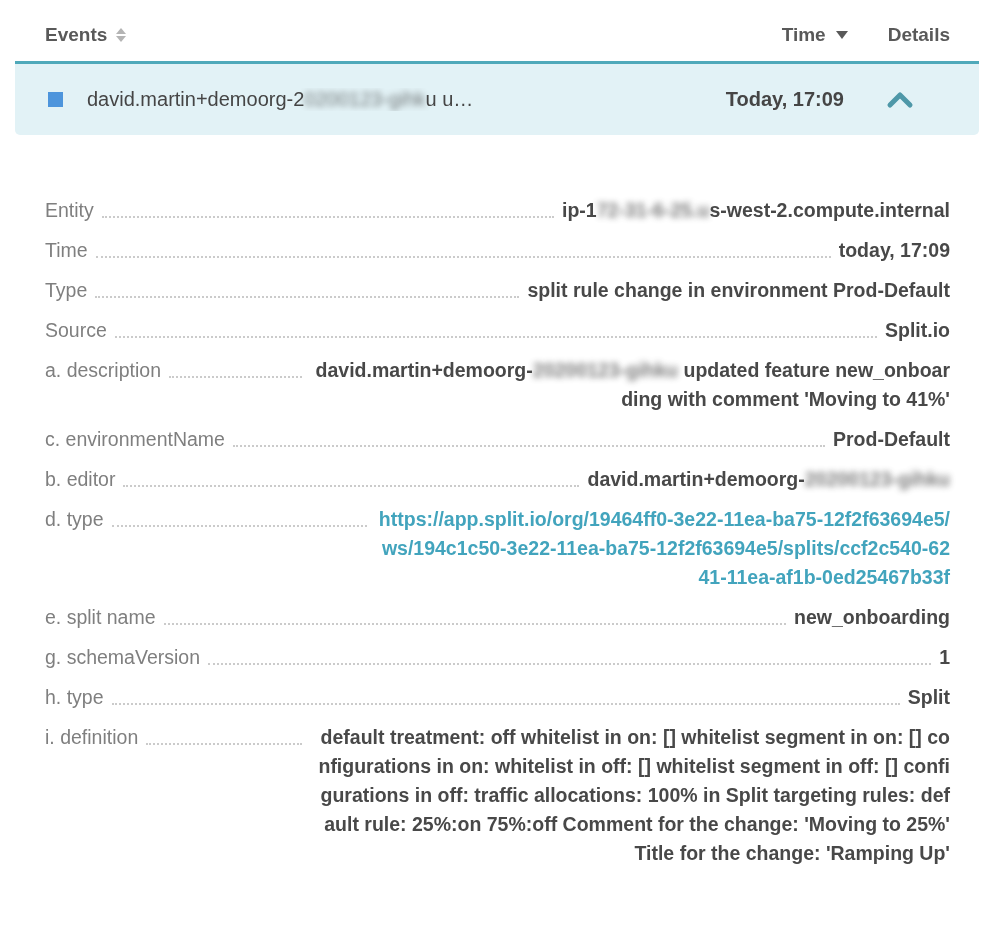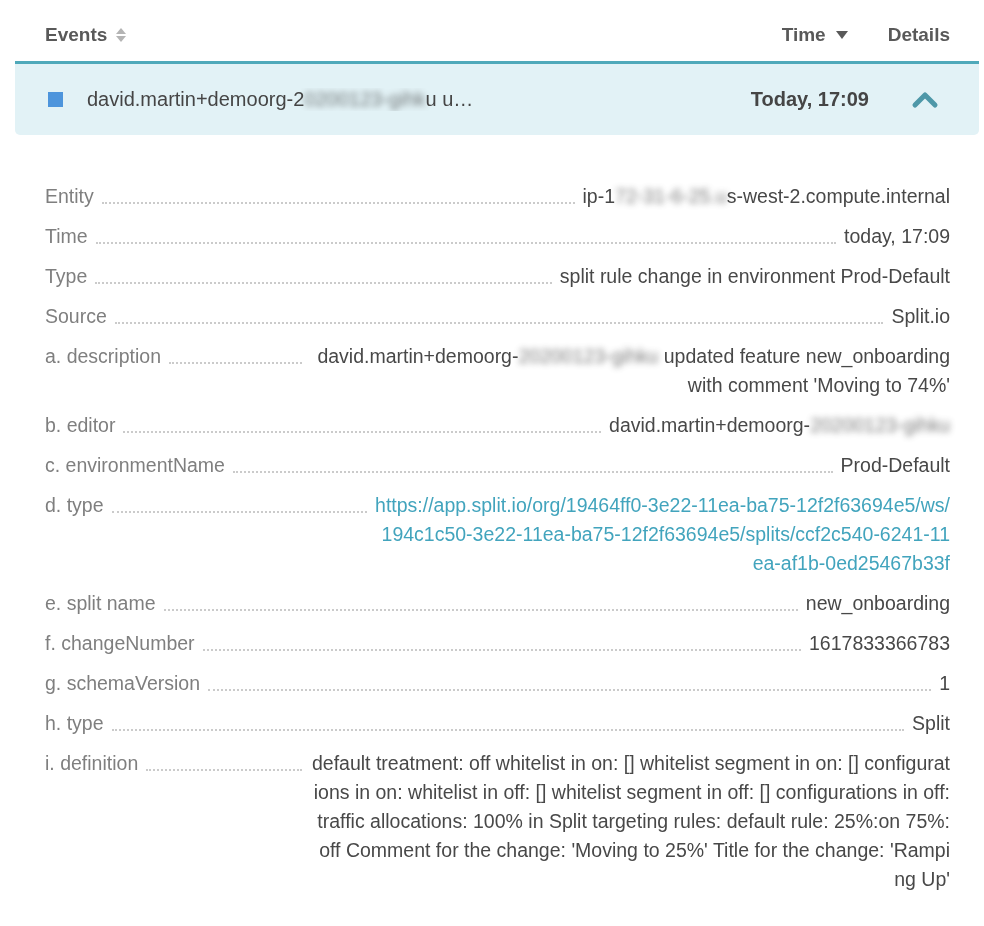--- a/index.html
+++ b/index.html
@@ -14,37 +14,37 @@
   .sort-icon .tri-up { width: 0; height: 0; border-left: 5px solid transparent;
     border-right: 5px solid transparent; border-bottom: 6px solid #b4b4b4; }
   .sort-icon .tri-down { width: 0; height: 0; border-left: 5px solid transparent;
     border-right: 5px solid transparent; border-top: 6px solid #b4b4b4; }
   .hdr-spacer { flex: 1; }
   .hdr-time { display: flex; align-items: center; gap: 10px; margin-right: 40px; cursor: pointer; }
   .caret-down { width: 0; height: 0; border-left: 6px solid transparent;
     border-right: 6px solid transparent; border-top: 8px solid #595959; }
 
   
-  .event-row { margin: 0 5px 3px 15px; height: 74px; background: #e2f2f6;
+  .event-row { margin: 0 5px 17px 15px; height: 74px; background: #e2f2f6;
     border-top: 3px solid #4fa9ba; border-radius: 0 0 5px 5px;
-    display: flex; align-items: center; padding: 0 40px 0 33px;
+    display: flex; align-items: center; padding: 0 65px 0 33px;
     font-size: 20px; color: #454545; cursor: pointer; }
   .evt-square { width: 15px; height: 15px; background: #4d95dc; margin-right: 24px; flex: none; }
   .evt-title { flex: 1; white-space: nowrap; overflow: hidden; }
   .evt-time { font-weight: bold; margin-right: 42px; white-space: nowrap; }
   .chevron-up { width: 28px; height: 20px; display: block; flex: none; cursor: pointer; }
 
   
   .props { padding: 44px 34px 0 45px; font-size: 19.5px; line-height: 29px; }
   .prow { display: flex; align-items: flex-start; margin-bottom: 11px; }
   .plabel { color: #7f7f7f; white-space: nowrap; flex: none; }
   .leader { flex: 1 1 auto; min-width: 14px; height: 22px;
     border-bottom: 2px dotted #cbcbcb; margin: 0 8px 0 8px; }
   .pval { color: #484848; text-align: right; word-break: break-all;
-    flex: 0 1 auto; max-width: 640px; }
+    flex: 0 1 auto; max-width: 640px; font-weight: bold; }
   .pval.narrow { max-width: 575px; }
   .pval a { color: #42a4bd; text-decoration: none; cursor: pointer; }
   .blur { filter: blur(3px); opacity: 0.72; }
 </style>
 </head>
 <body>
 
 <div class="list-header">
   <div class="hdr-events">
     <span>Events</span>
@@ -94,52 +94,47 @@
 
   <div class="prow">
     <span class="plabel">Source</span>
     <span class="leader"></span>
     <span class="pval">Split.io</span>
   </div>
 
   <div class="prow">
     <span class="plabel">a. description</span>
     <span class="leader"></span>
-    <span class="pval"><span>david.martin+demoorg-</span><span class="blur">20200123-gihku</span><span> updated feature new_onboarding with comment 'Moving to 74%'</span></span>
+    <span class="pval"><span>david.martin+demoorg-</span><span class="blur">20200123-gihku</span><span> updated feature new_onboarding with comment 'Moving to 41%'</span></span>
+  </div>
+
+  <div class="prow">
+    <span class="plabel">c. environmentName</span>
+    <span class="leader"></span>
+    <span class="pval">Prod-Default</span>
   </div>
 
   <div class="prow">
     <span class="plabel">b. editor</span>
     <span class="leader"></span>
     <span class="pval"><span>david.martin+demoorg-</span><span class="blur">20200123-gihku</span><span></span></span>
-  </div>
-
-  <div class="prow">
-    <span class="plabel">c. environmentName</span>
-    <span class="leader"></span>
-    <span class="pval">Prod-Default</span>
   </div>
 
   <div class="prow">
     <span class="plabel">d. type</span>
     <span class="leader"></span>
     <span class="pval narrow"><a>https://app.split.io/org/19464ff0-3e22-11ea-ba75-12f2f63694e5/ws/194c1c50-3e22-11ea-ba75-12f2f63694e5/splits/ccf2c540-6241-11ea-af1b-0ed25467b33f</a></span>
   </div>
 
   <div class="prow">
     <span class="plabel">e. split name</span>
     <span class="leader"></span>
     <span class="pval">new_onboarding</span>
   </div>
 
-  <div class="prow">
-    <span class="plabel">f. changeNumber</span>
-    <span class="leader"></span>
-    <span class="pval">1617833366783</span>
-  </div>
 
   <div class="prow">
     <span class="plabel">g. schemaVersion</span>
     <span class="leader"></span>
     <span class="pval">1</span>
   </div>
 
   <div class="prow">
     <span class="plabel">h. type</span>
     <span class="leader"></span>

